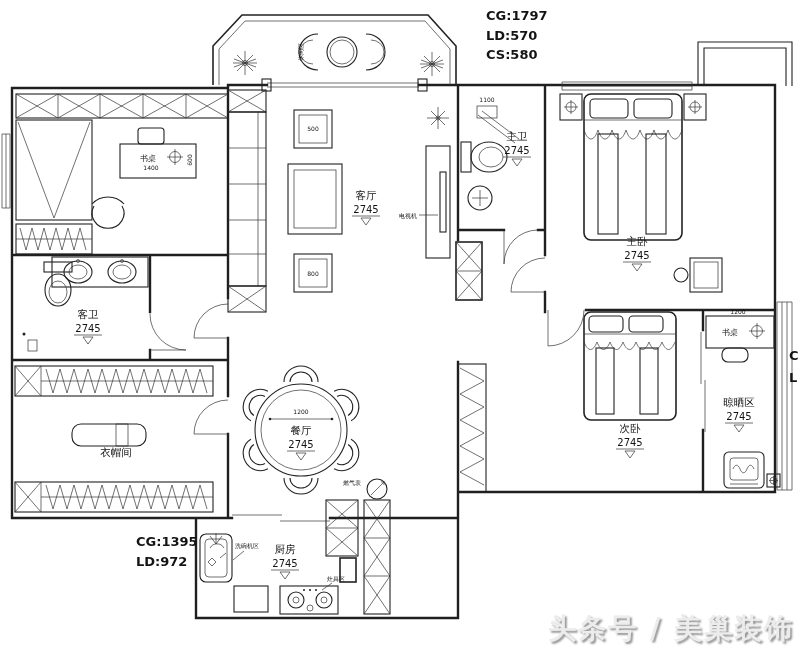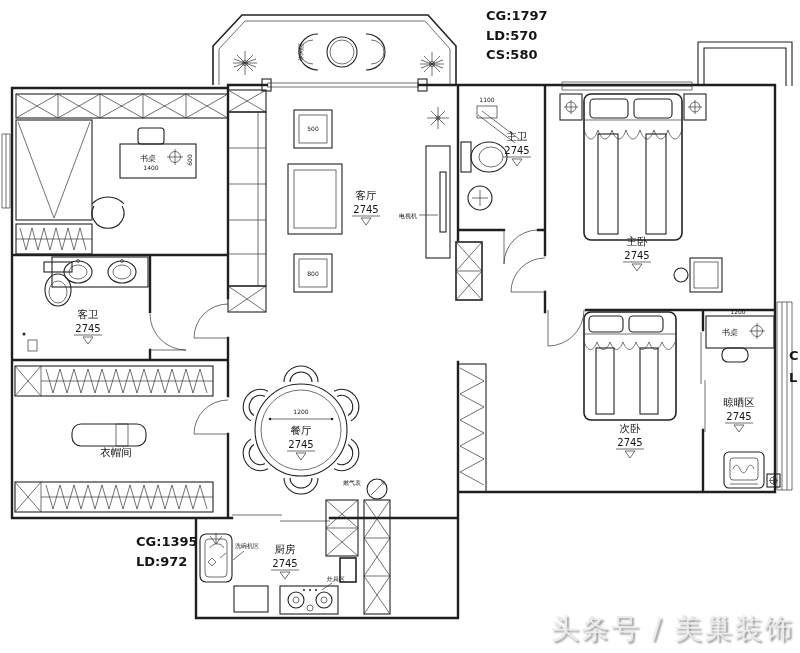--- a/index.html
+++ b/index.html
@@ -8,21 +8,21 @@
   svg{position:absolute;left:0;top:0;}
   svg text{fill:#141414;font-family:"DejaVu Sans","Liberation Sans",sans-serif;}
   .w{stroke:#1f1f1f;stroke-width:2.4;fill:none;stroke-linecap:square;}
   .f{stroke:#222;stroke-width:1.1;fill:none;}
   .f2{stroke:#222;stroke-width:1.6;fill:none;}
   .t{stroke:#333;stroke-width:0.7;fill:none;}
   .room{font-size:10.5px;}
   .dim{font-size:10px;}
   .tiny{font-size:6px;}
   .note{font-size:13px;font-weight:bold;}
-  #watermark{position:absolute;right:6px;top:610px;font-size:28px;font-weight:normal;
+  #watermark{position:absolute;right:6px;top:610px;font-size:28px;font-weight:bold;
     letter-spacing:2px;color:#ececec;text-shadow:2px 2px 2px #969696,-1px -1px 0 #ffffff;}
 </style>
 </head>
 <body>
 
 <div id="stage">
 <svg width="800" height="653" viewBox="0 0 800 653">
   <defs>
     <pattern id="scr" width="6" height="5" patternUnits="userSpaceOnUse">
       <path d="M0,2.5 L3,0.5 L6,2.5 M0,4.5 L3,2.5 L6,4.5" stroke="#333" stroke-width="0.6" fill="none"></path>

